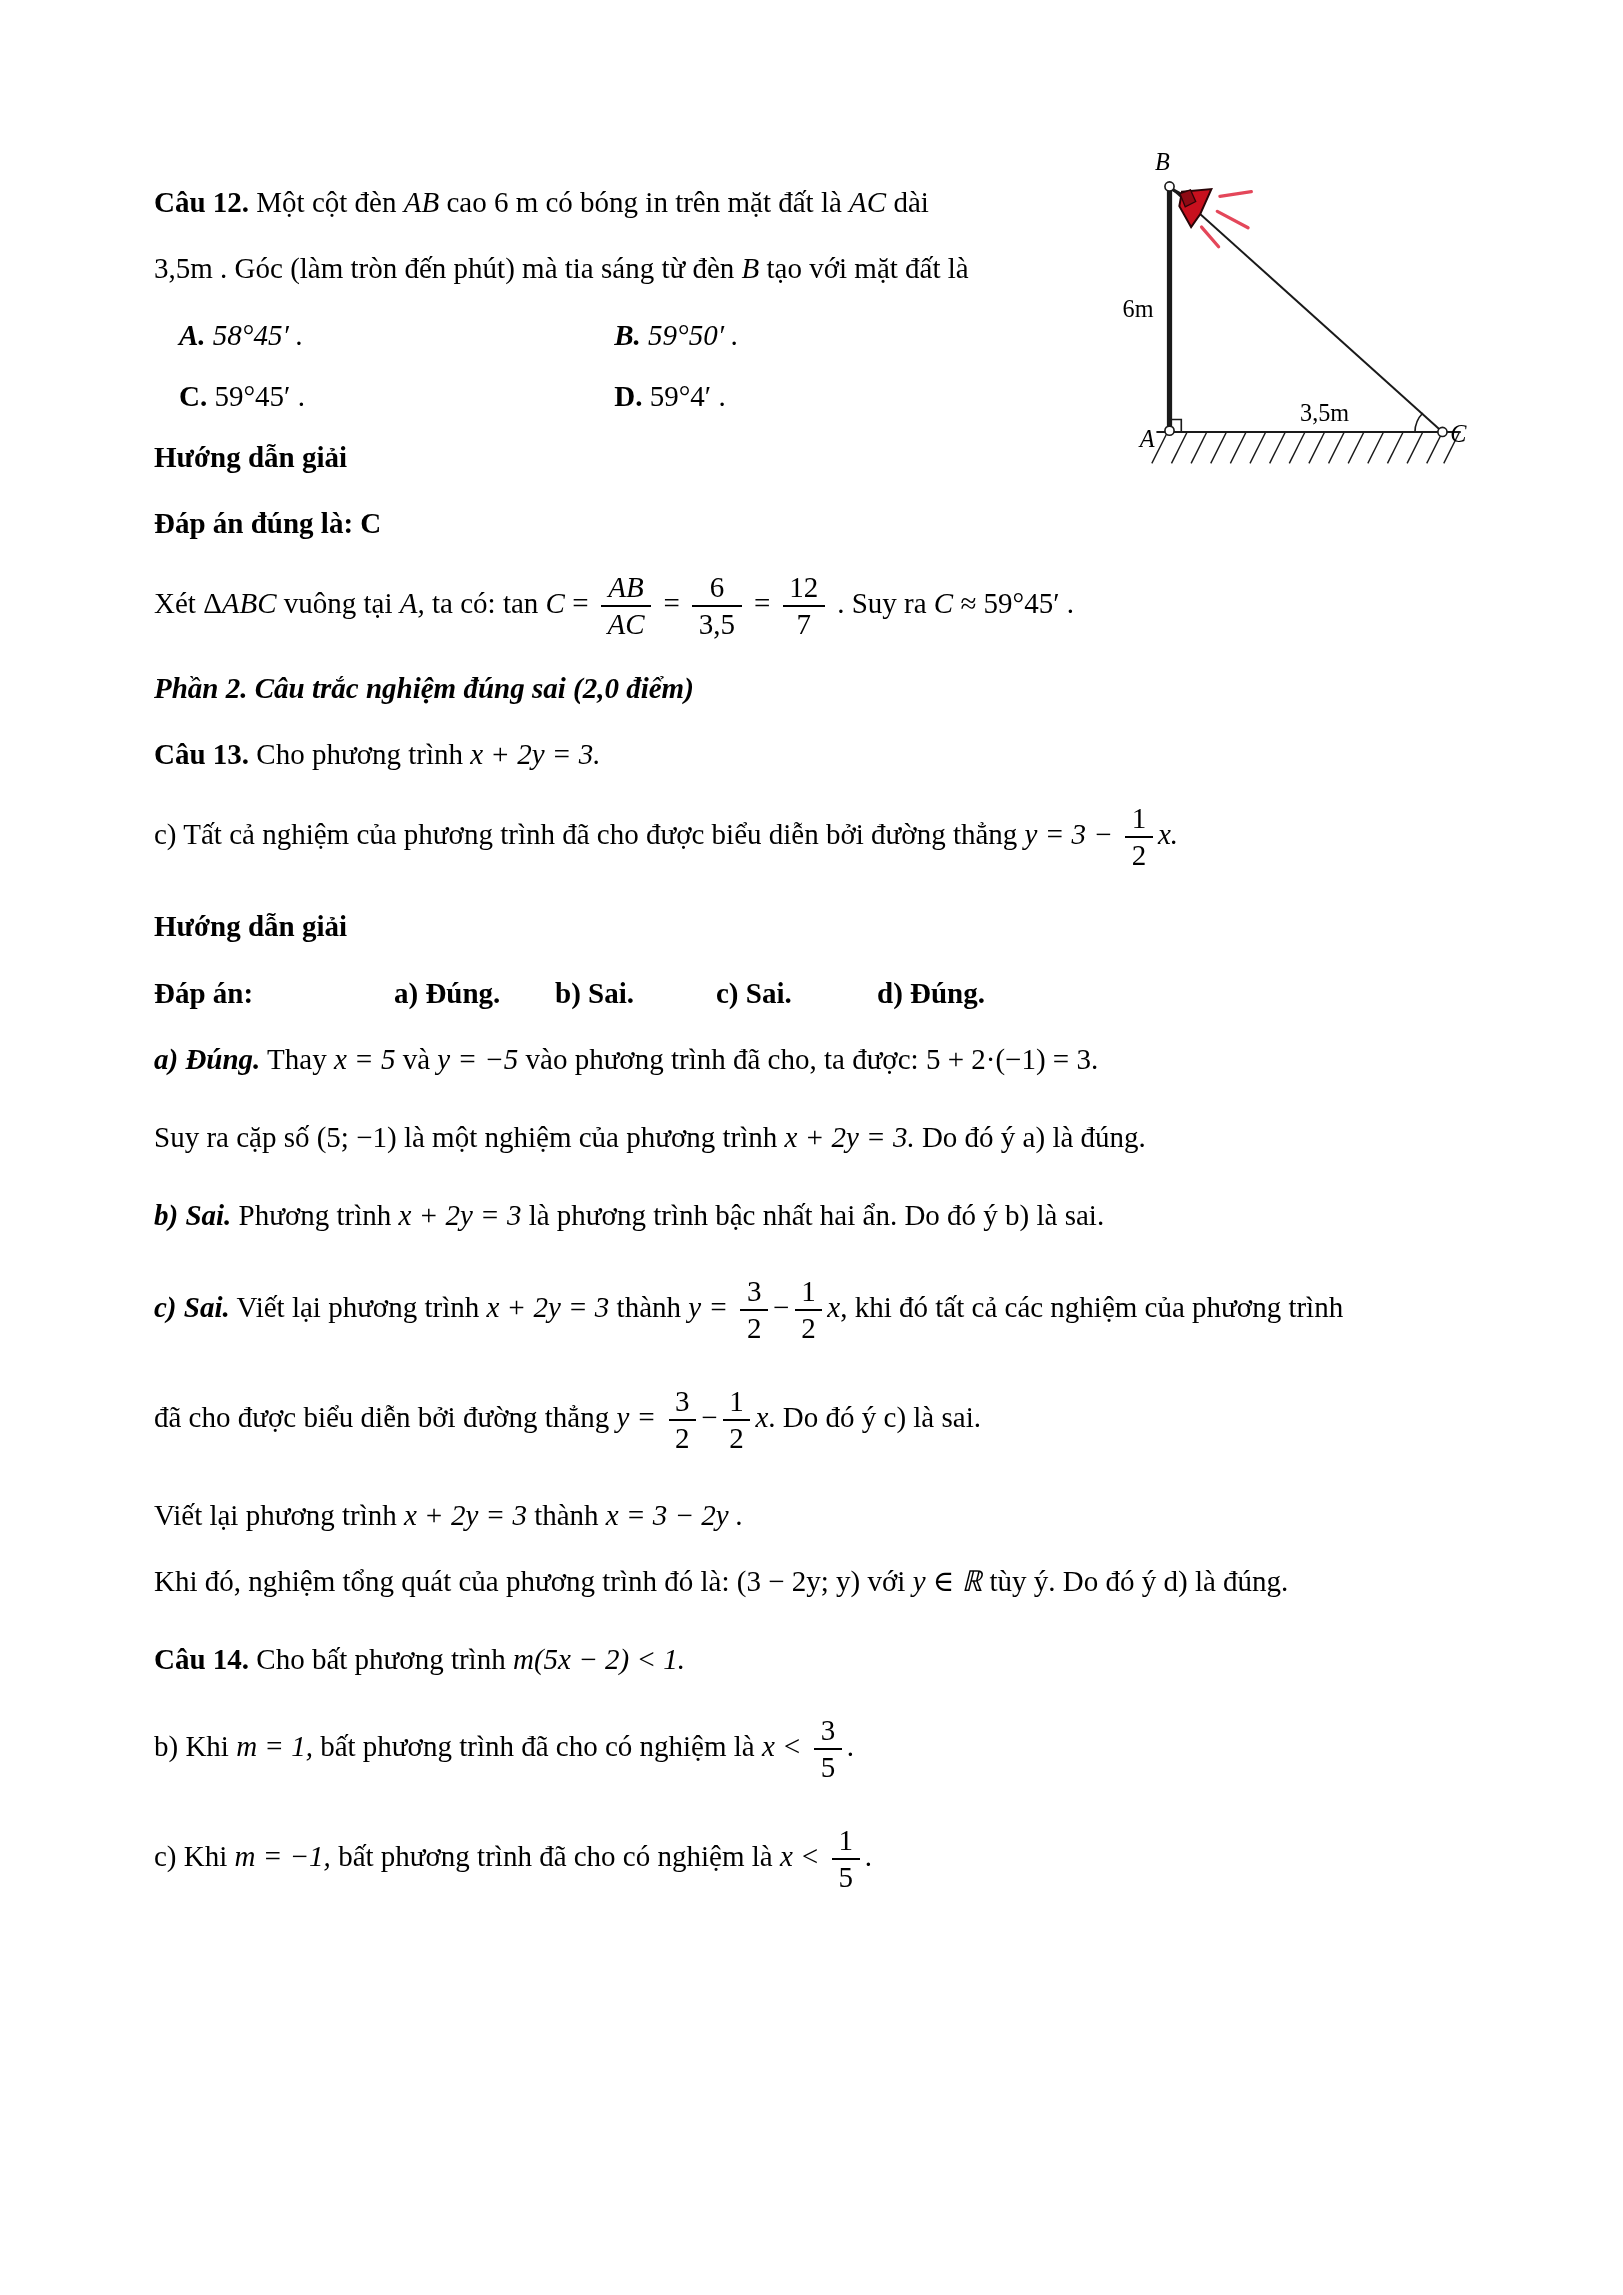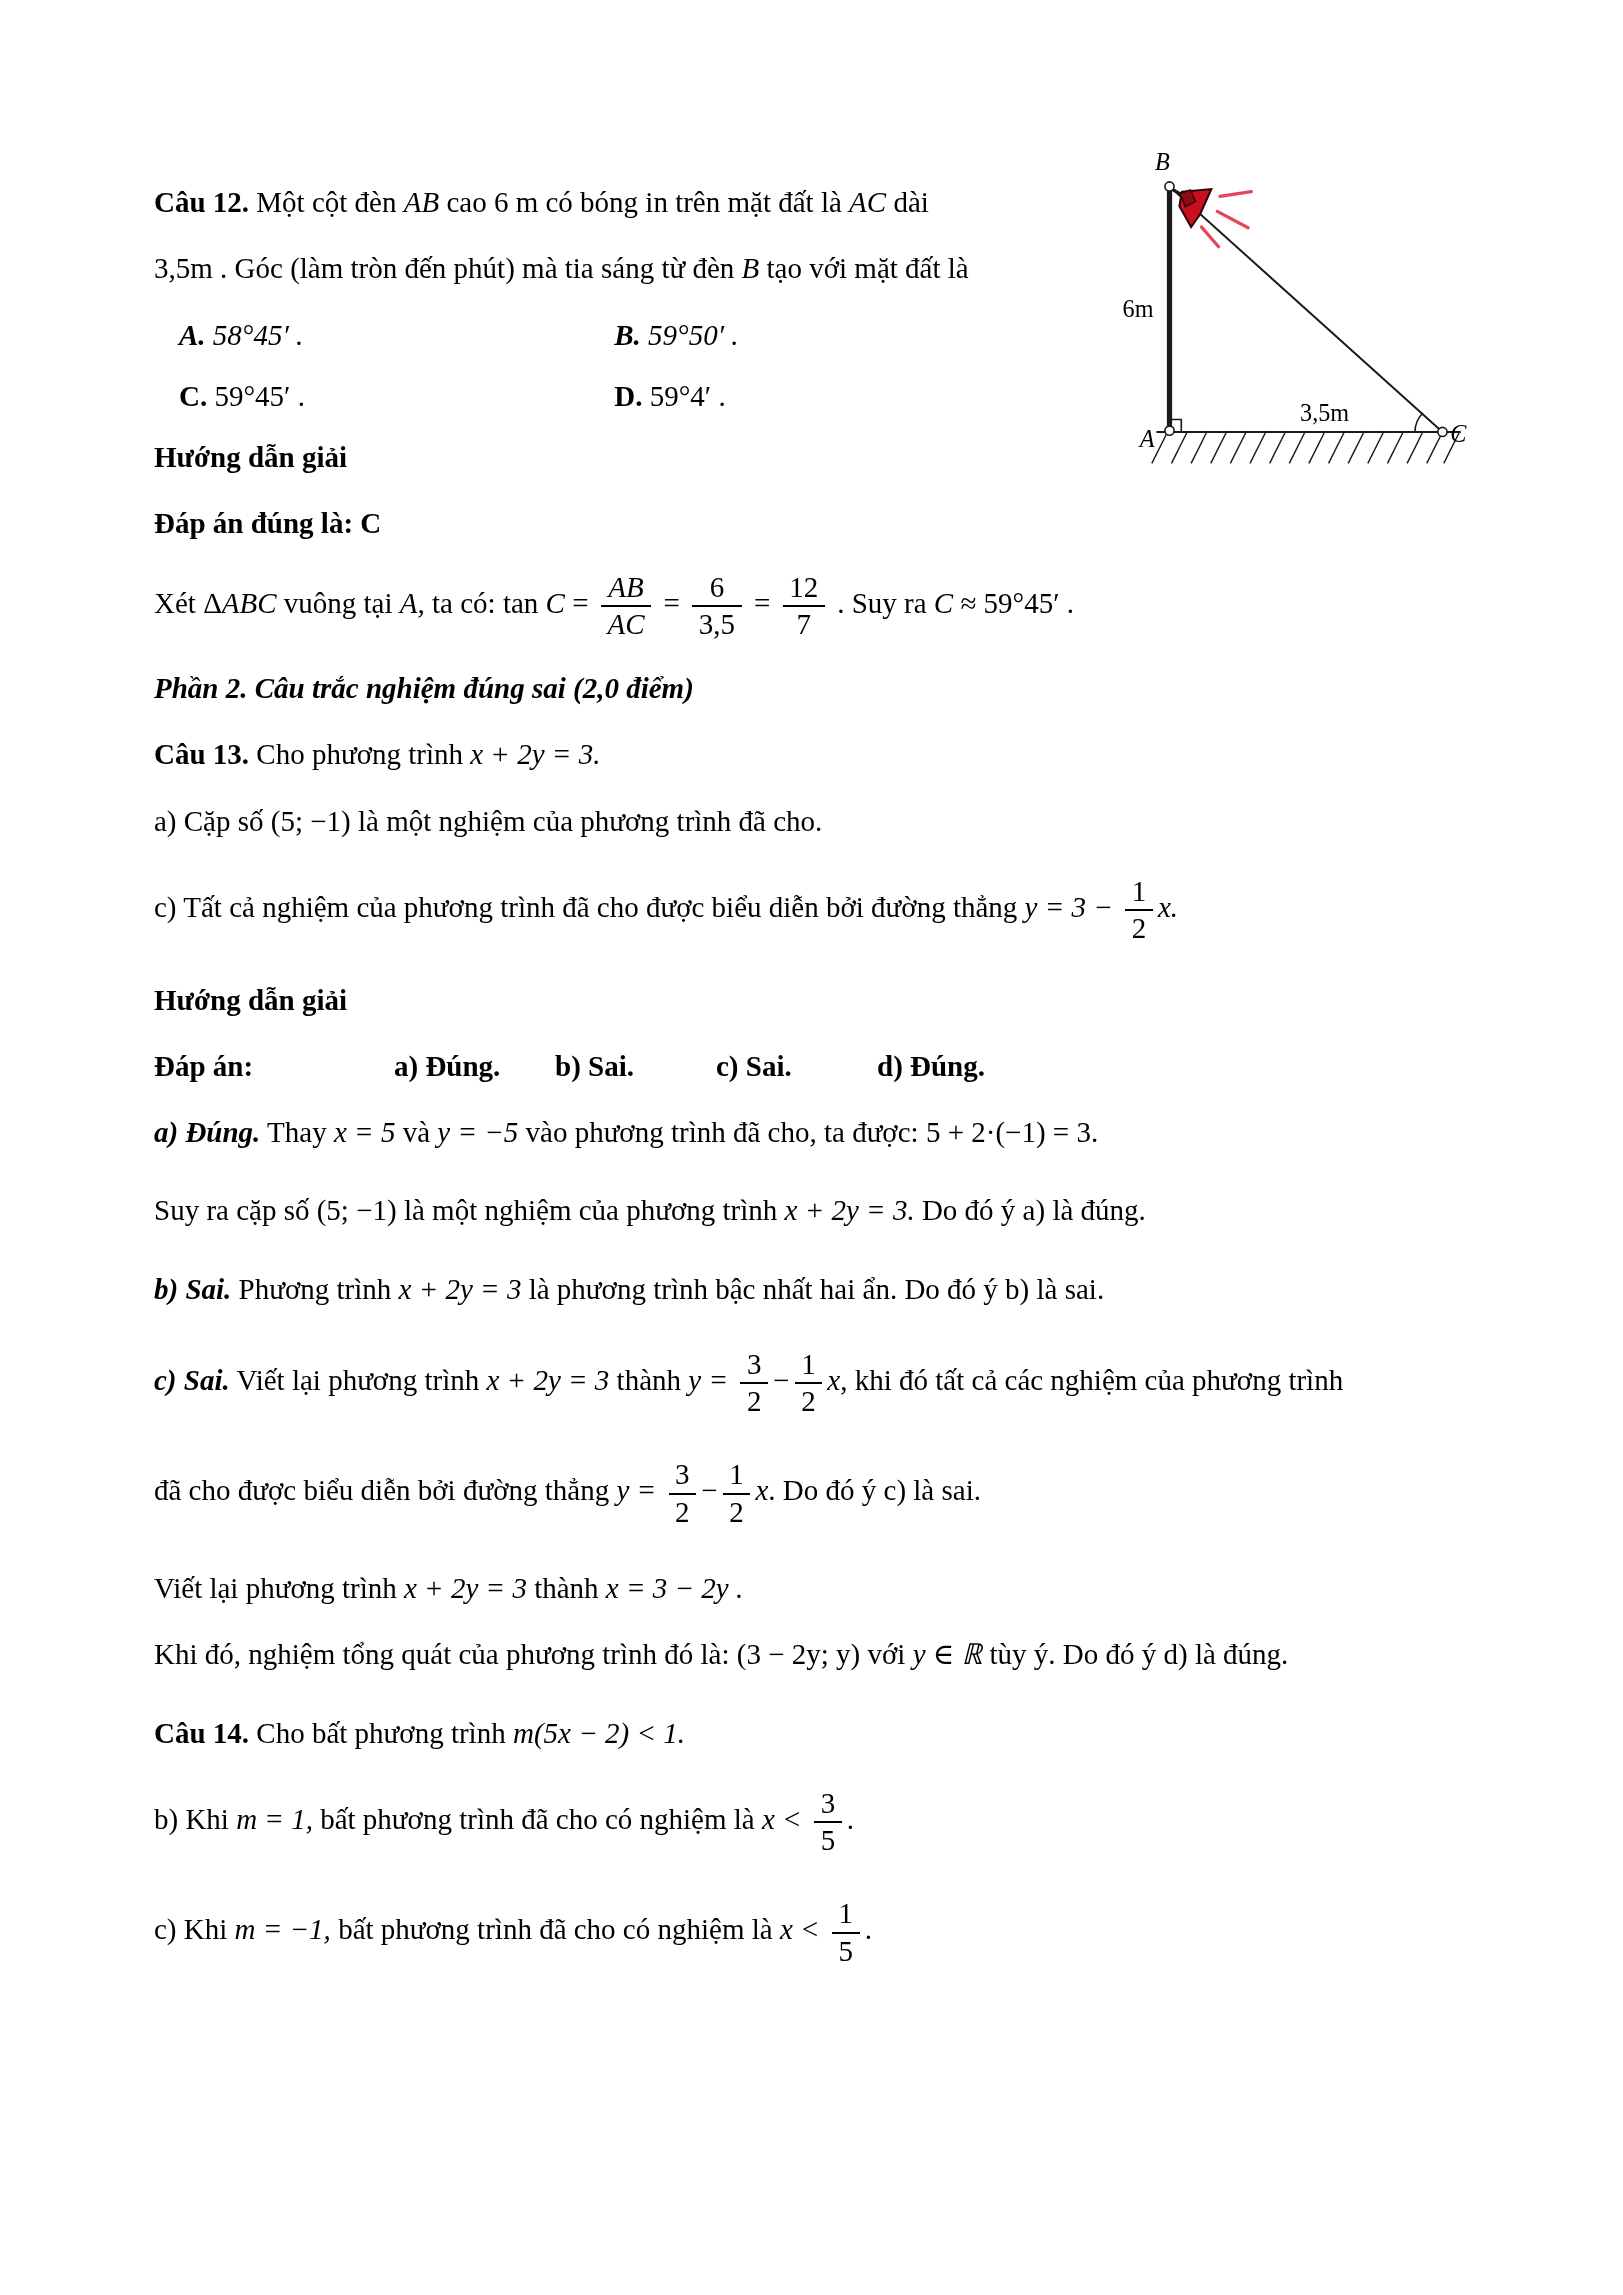--- a/index.html
+++ b/index.html
@@ -149,25 +149,20 @@
     </div>
 
     <div class="line bi">Phần 2. Câu trắc nghiệm đúng sai (2,0 điểm)</div>
 
     <div class="line">
       <span class="b">Câu 13.</span>
       <span>Cho phương trình</span>
       <span class="i">x + 2y = 3.</span>
     </div>
     <div class="line mb-lg">
-      <span>a) Cặp số</span>
-      <span>(5; −1)</span>
-      <span>là một nghiệm của phương trình đã cho.</span>
-    </div>
-    <div class="line mb-lg">
       <span>c) Tất cả nghiệm của phương trình đã cho được biểu diễn bởi đường thẳng</span>
       <span class="i">y = 3 −</span>
       <span class="frac"><span class="fn">1</span><span class="fd">2</span></span><span class="i">x.</span>
     </div>
 
     <div class="line b">Hướng dẫn giải</div>
     <div class="line">
       <span class="b ans-head">Đáp án:</span><span class="b ans-cell">a) Đúng.</span><span class="b ans-cell">b) Sai.</span><span class="b ans-cell">c) Sai.</span><span class="b">d) Đúng.</span>
     </div>
 

